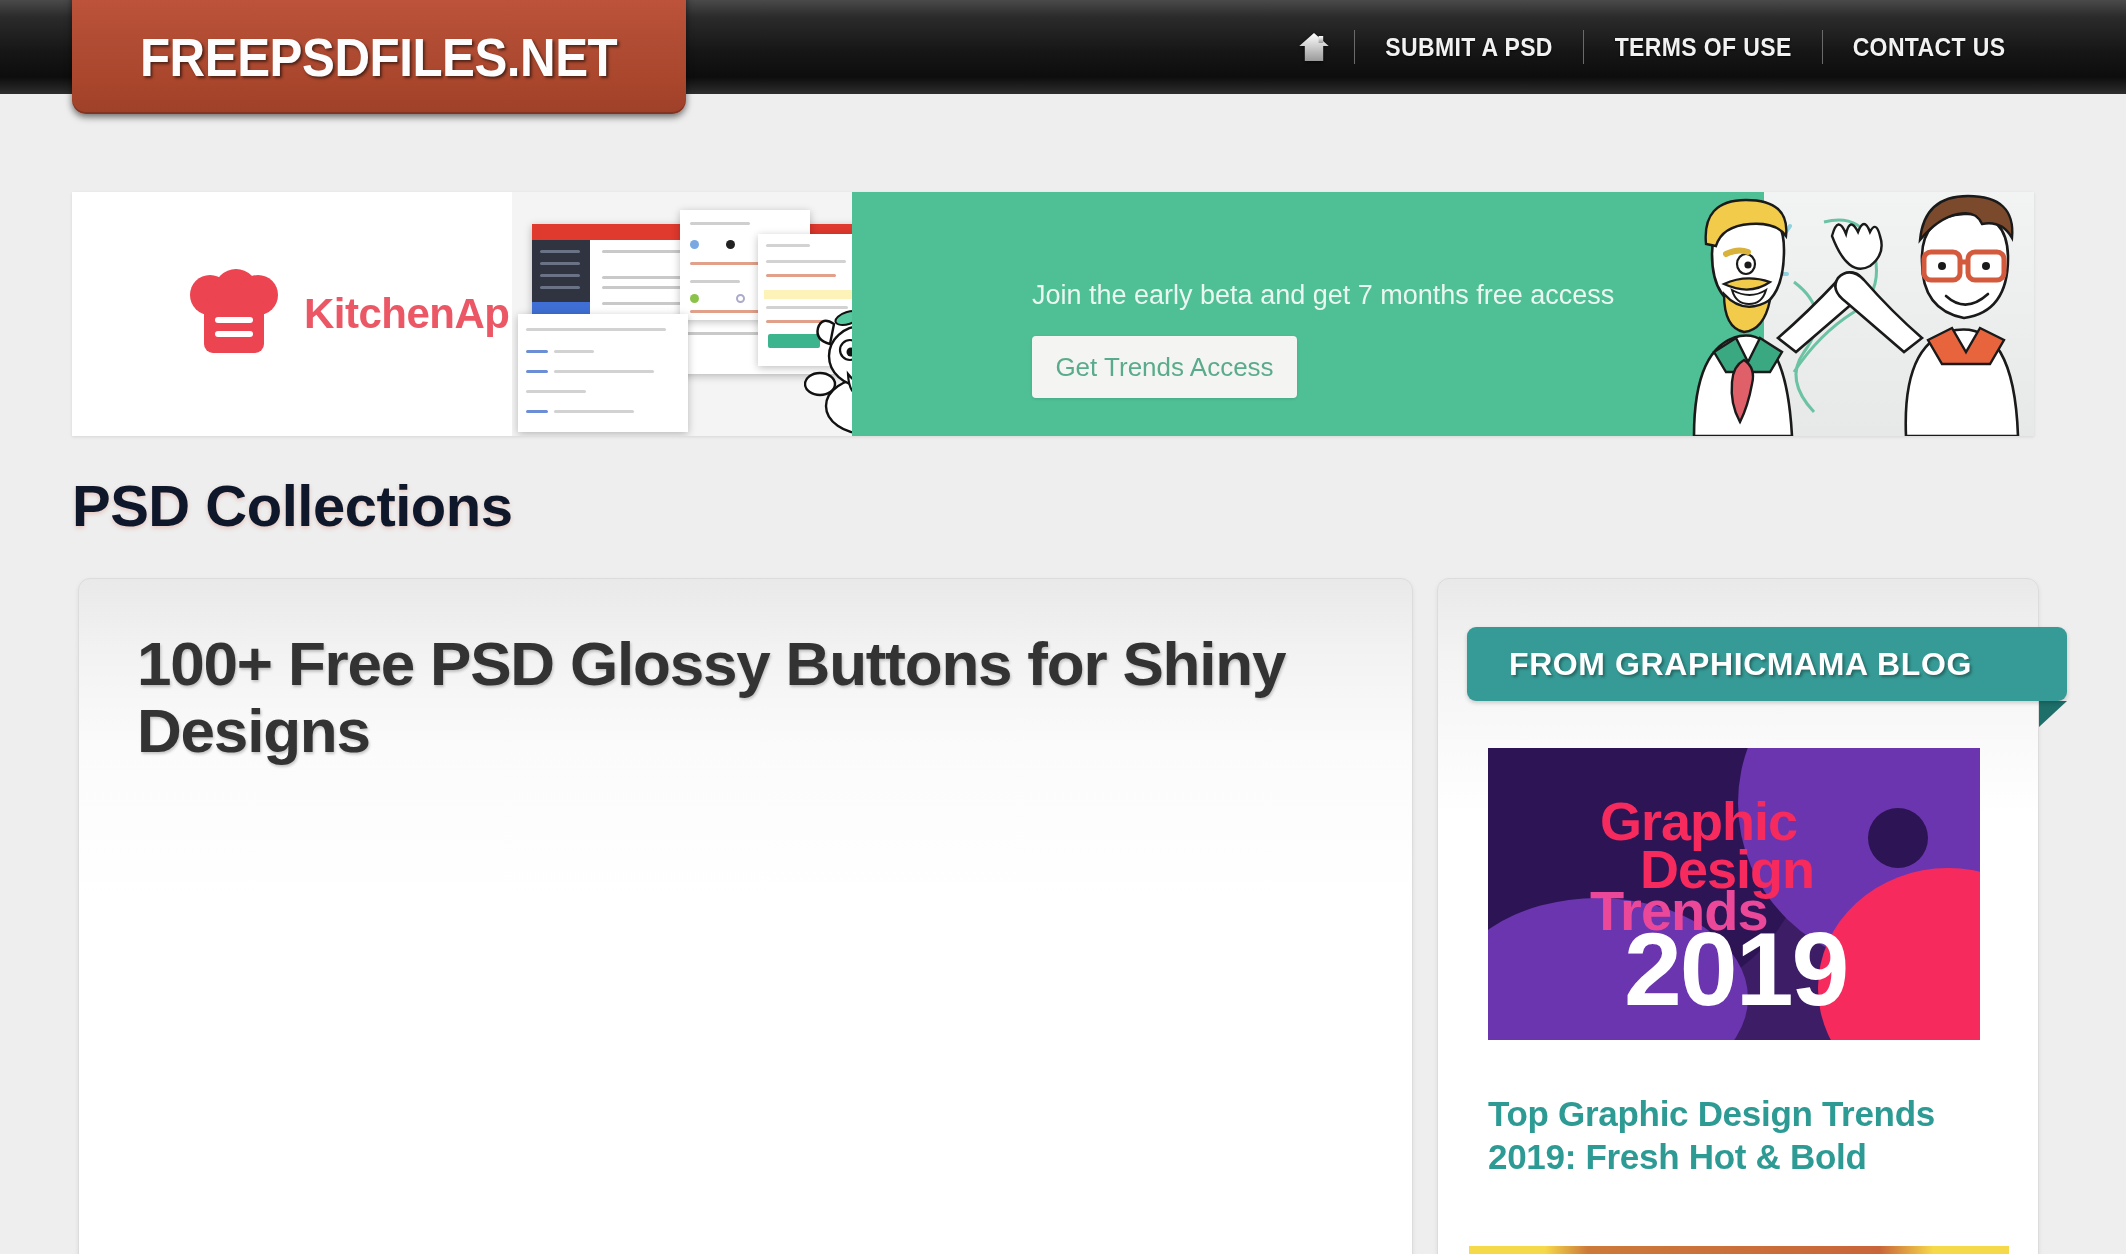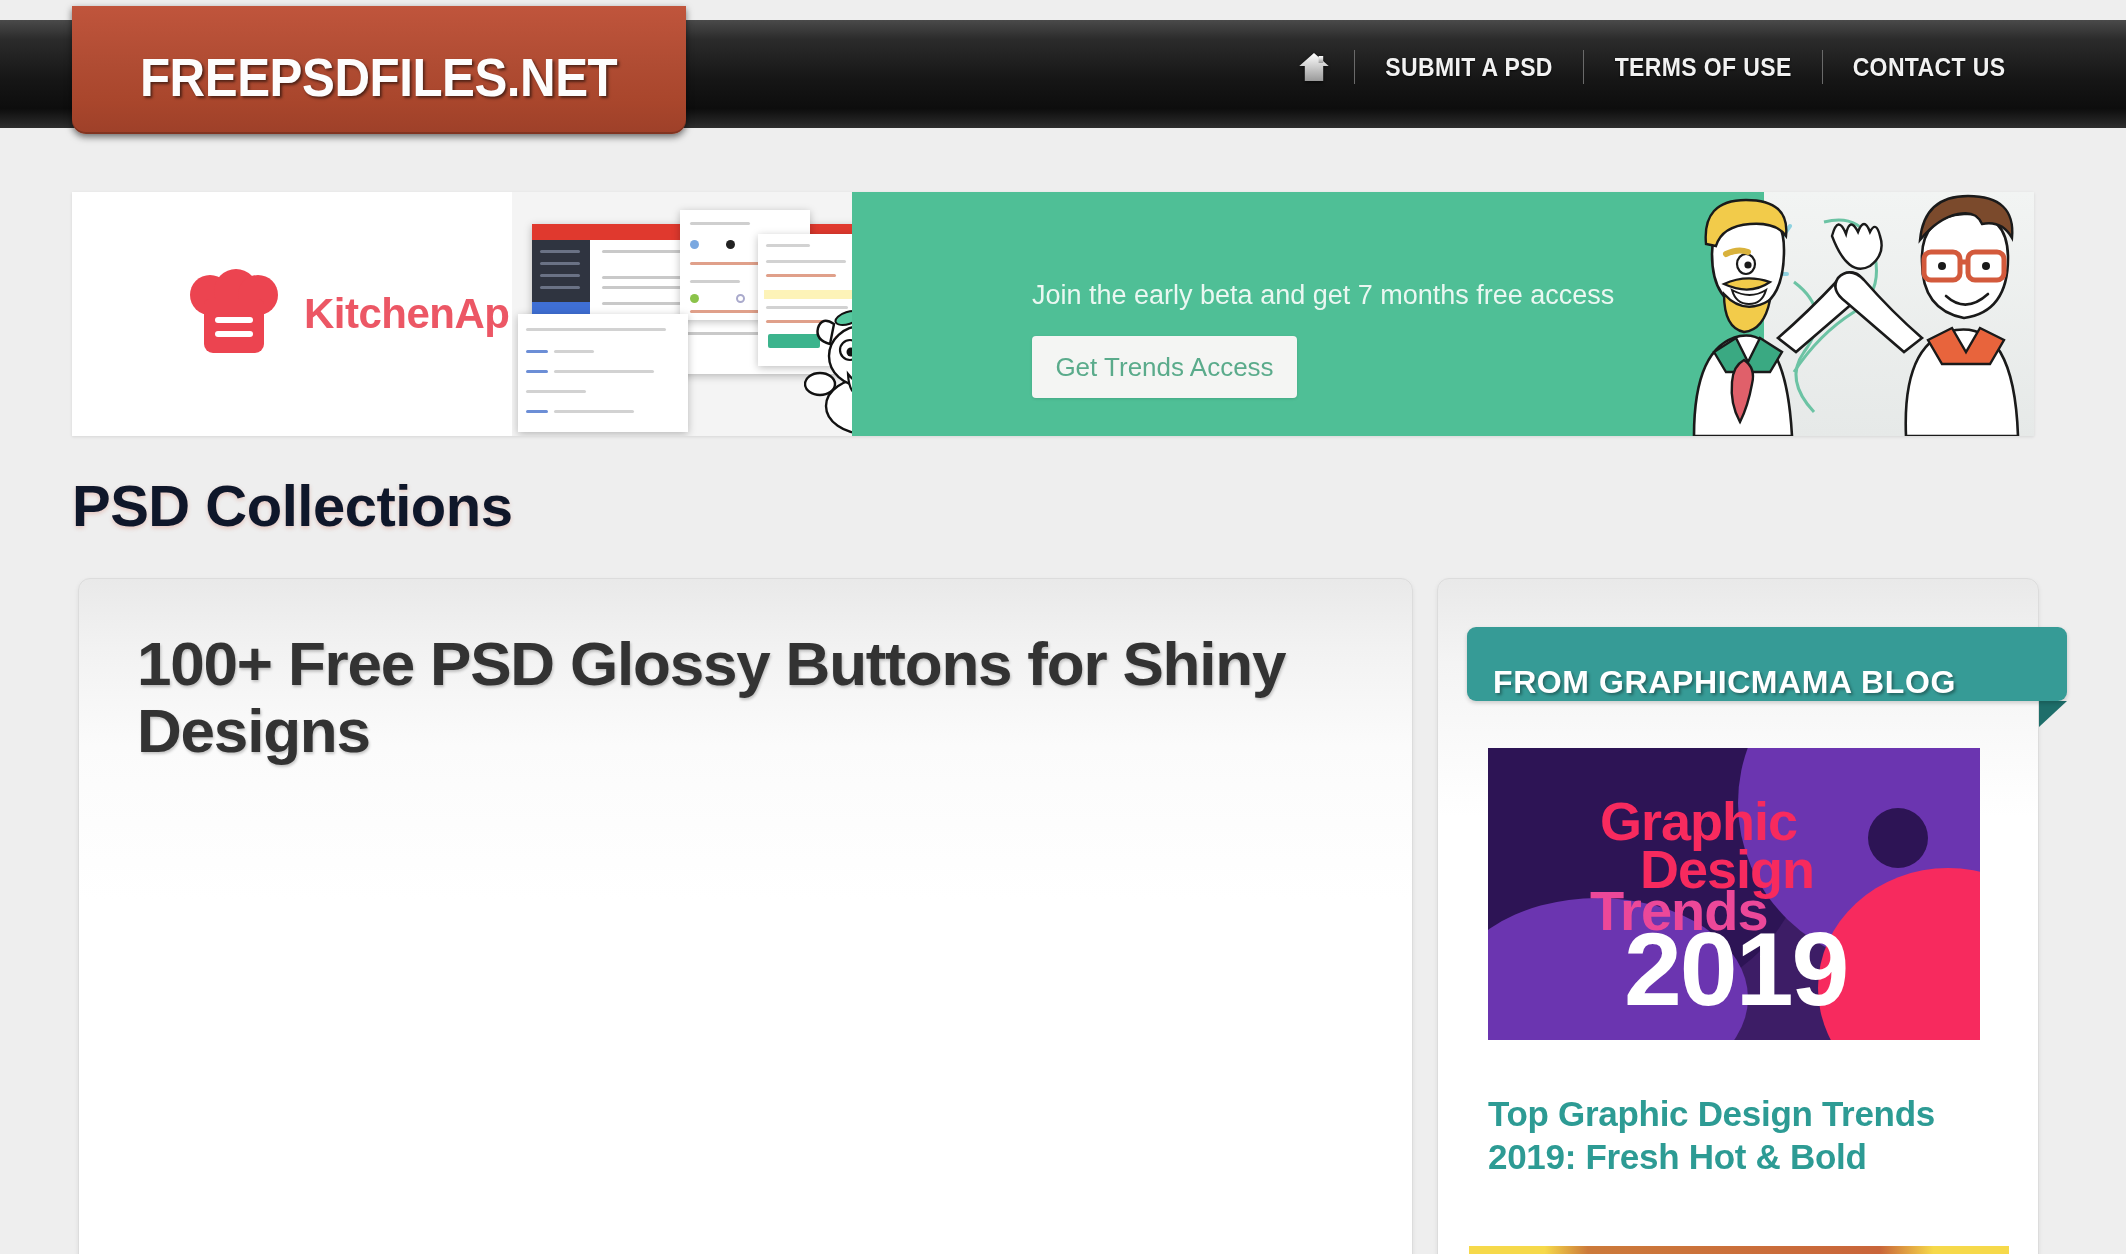--- a/index.html
+++ b/index.html
@@ -5,23 +5,22 @@
   * { margin:0; padding:0; box-sizing:border-box; }
   html,body{
     width:2126px; height:1254px;
     background:#eeeeee;
     font-family:"Liberation Sans", sans-serif;
     overflow:hidden;
   }
 
   
   .header{
-    position:absolute; left:0; top:0; width:2126px; height:108px;
+    position:absolute; left:0; top:0; width:2126px; height:94px;
     background:linear-gradient(to bottom,#4a4a4a 0%,#2b2b2b 18%,#161616 55%,#0d0d0d 82%,#2e2e2e 100%);
-    margin-top:20px;
   }
   .logo{
     position:absolute; left:72px; top:-14px; width:614px; height:128px;
     background:linear-gradient(to bottom,#c0553c 0%,#b04c33 45%,#a9462c 75%,#9e4029 100%);
     border-radius:0 0 14px 14px;
     box-shadow:0 3px 7px rgba(0,0,0,.55), inset 0 -2px 0 rgba(0,0,0,.18);
     display:flex; align-items:flex-end; justify-content:center;
     padding-bottom:26px;
   }
   .logo-text{
@@ -152,21 +151,21 @@
   
   .sidebar-card{
     position:absolute; left:1437px; top:578px; width:602px; height:700px;
     background:linear-gradient(to bottom,#e9e9e9 0%, #f4f4f4 12%, #ffffff 34%);
     border:1px solid #dcdcdc; border-radius:12px;
     box-shadow:0 2px 5px rgba(0,0,0,.07);
   }
   .sb-header{
     position:absolute; left:1467px; top:627px; width:600px; height:74px;
     background:#369b96; border-radius:9px;
-    display:flex; align-items:flex-end; padding-left:26px;
+    display:flex; align-items:center; padding-left:42px;
     box-shadow:0 2px 4px rgba(0,0,0,.18);
     z-index:5;
   }
   .sb-header span{
     color:#ffffff; font-size:32px; font-weight:bold; letter-spacing:.6px;
     text-shadow:2px 2px 3px rgba(0,0,0,.35);
   }
   .sb-fold{
     position:absolute; left:2039px; top:701px; width:28px; height:0;
     border-left:28px solid #1e6e6a; border-bottom:26px solid transparent;

